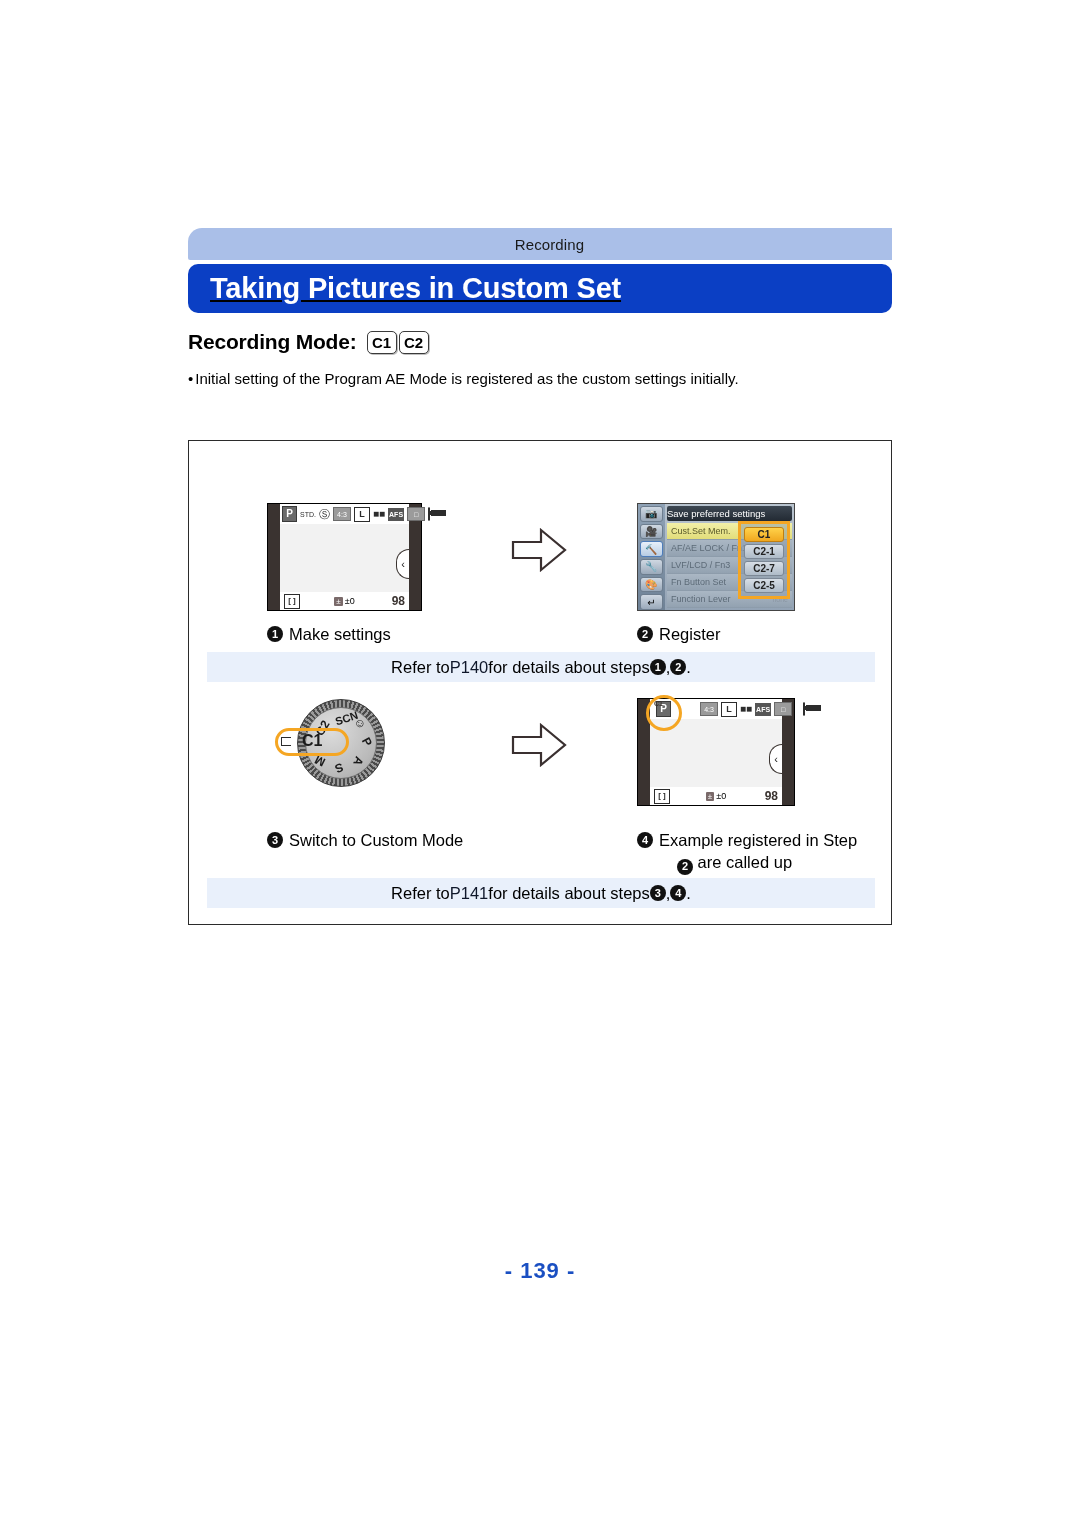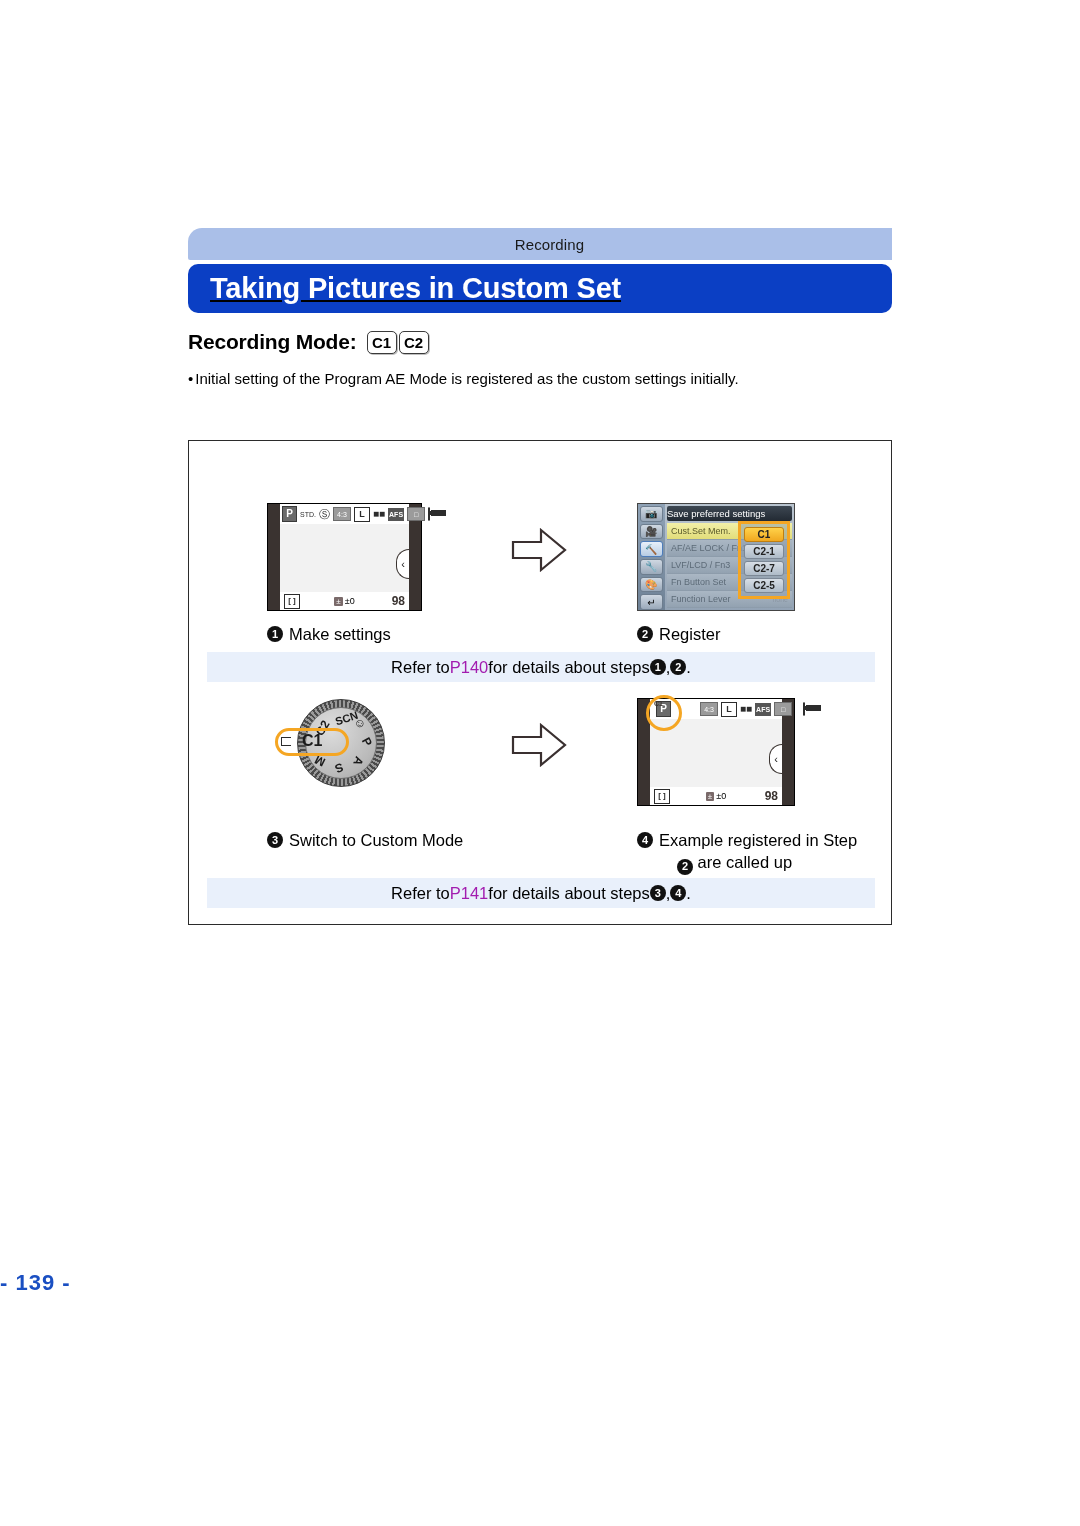--- a/index.html
+++ b/index.html
@@ -450,33 +450,32 @@
 
   
   .refer-bar {
     position: absolute;
     background: #e9f0fb;
     display: flex;
     align-items: center;
     justify-content: center;
     font-size: 16.5px;
   }
-  .link { color: #a21caf; }
+  .link { color: #0f172a; }
 
   
   .page-number {
     position: absolute;
     left: 0; right: 0;
     top: 1258px;
-    text-align: left;
+    text-align: center;
     color: #1a4fc2;
     font-size: 22px;
     font-weight: bold;
     letter-spacing: 1px;
-    margin-top: 12px;
   }
 </style>
 </head>
 <body>
 
 <div class="page">
 
   <div class="running-head">
     <span class="running-head-text">Recording</span>
   </div>

